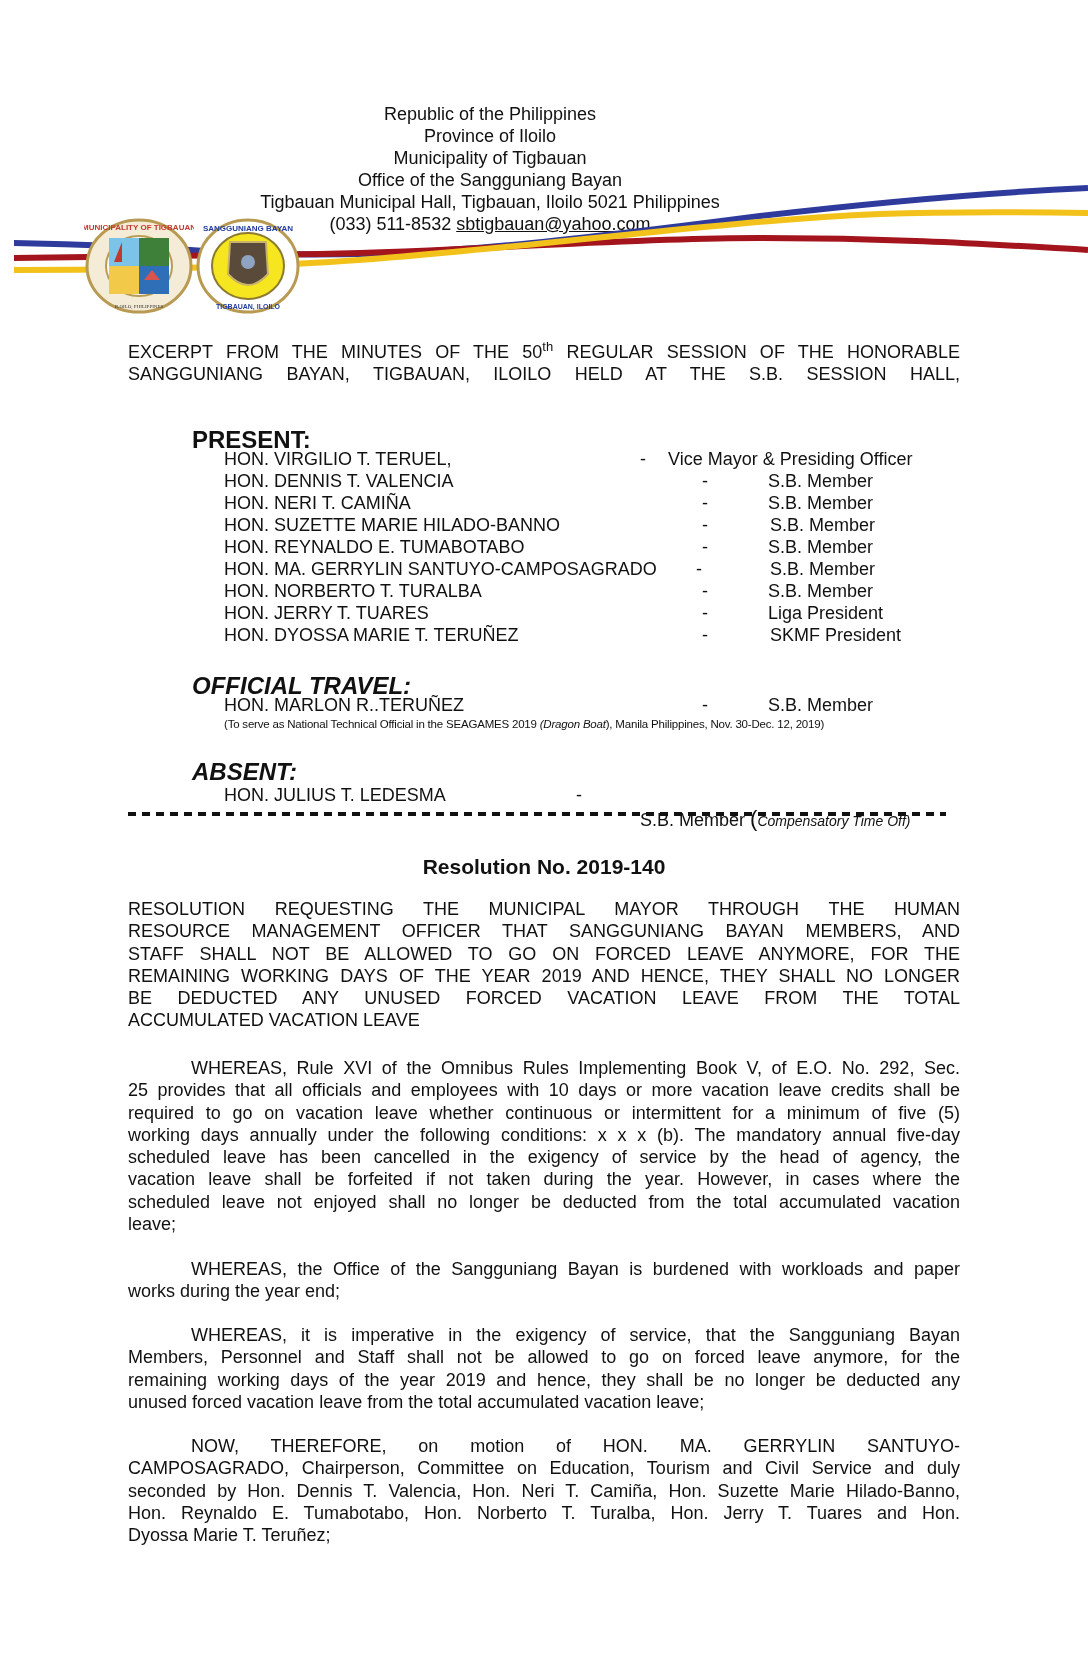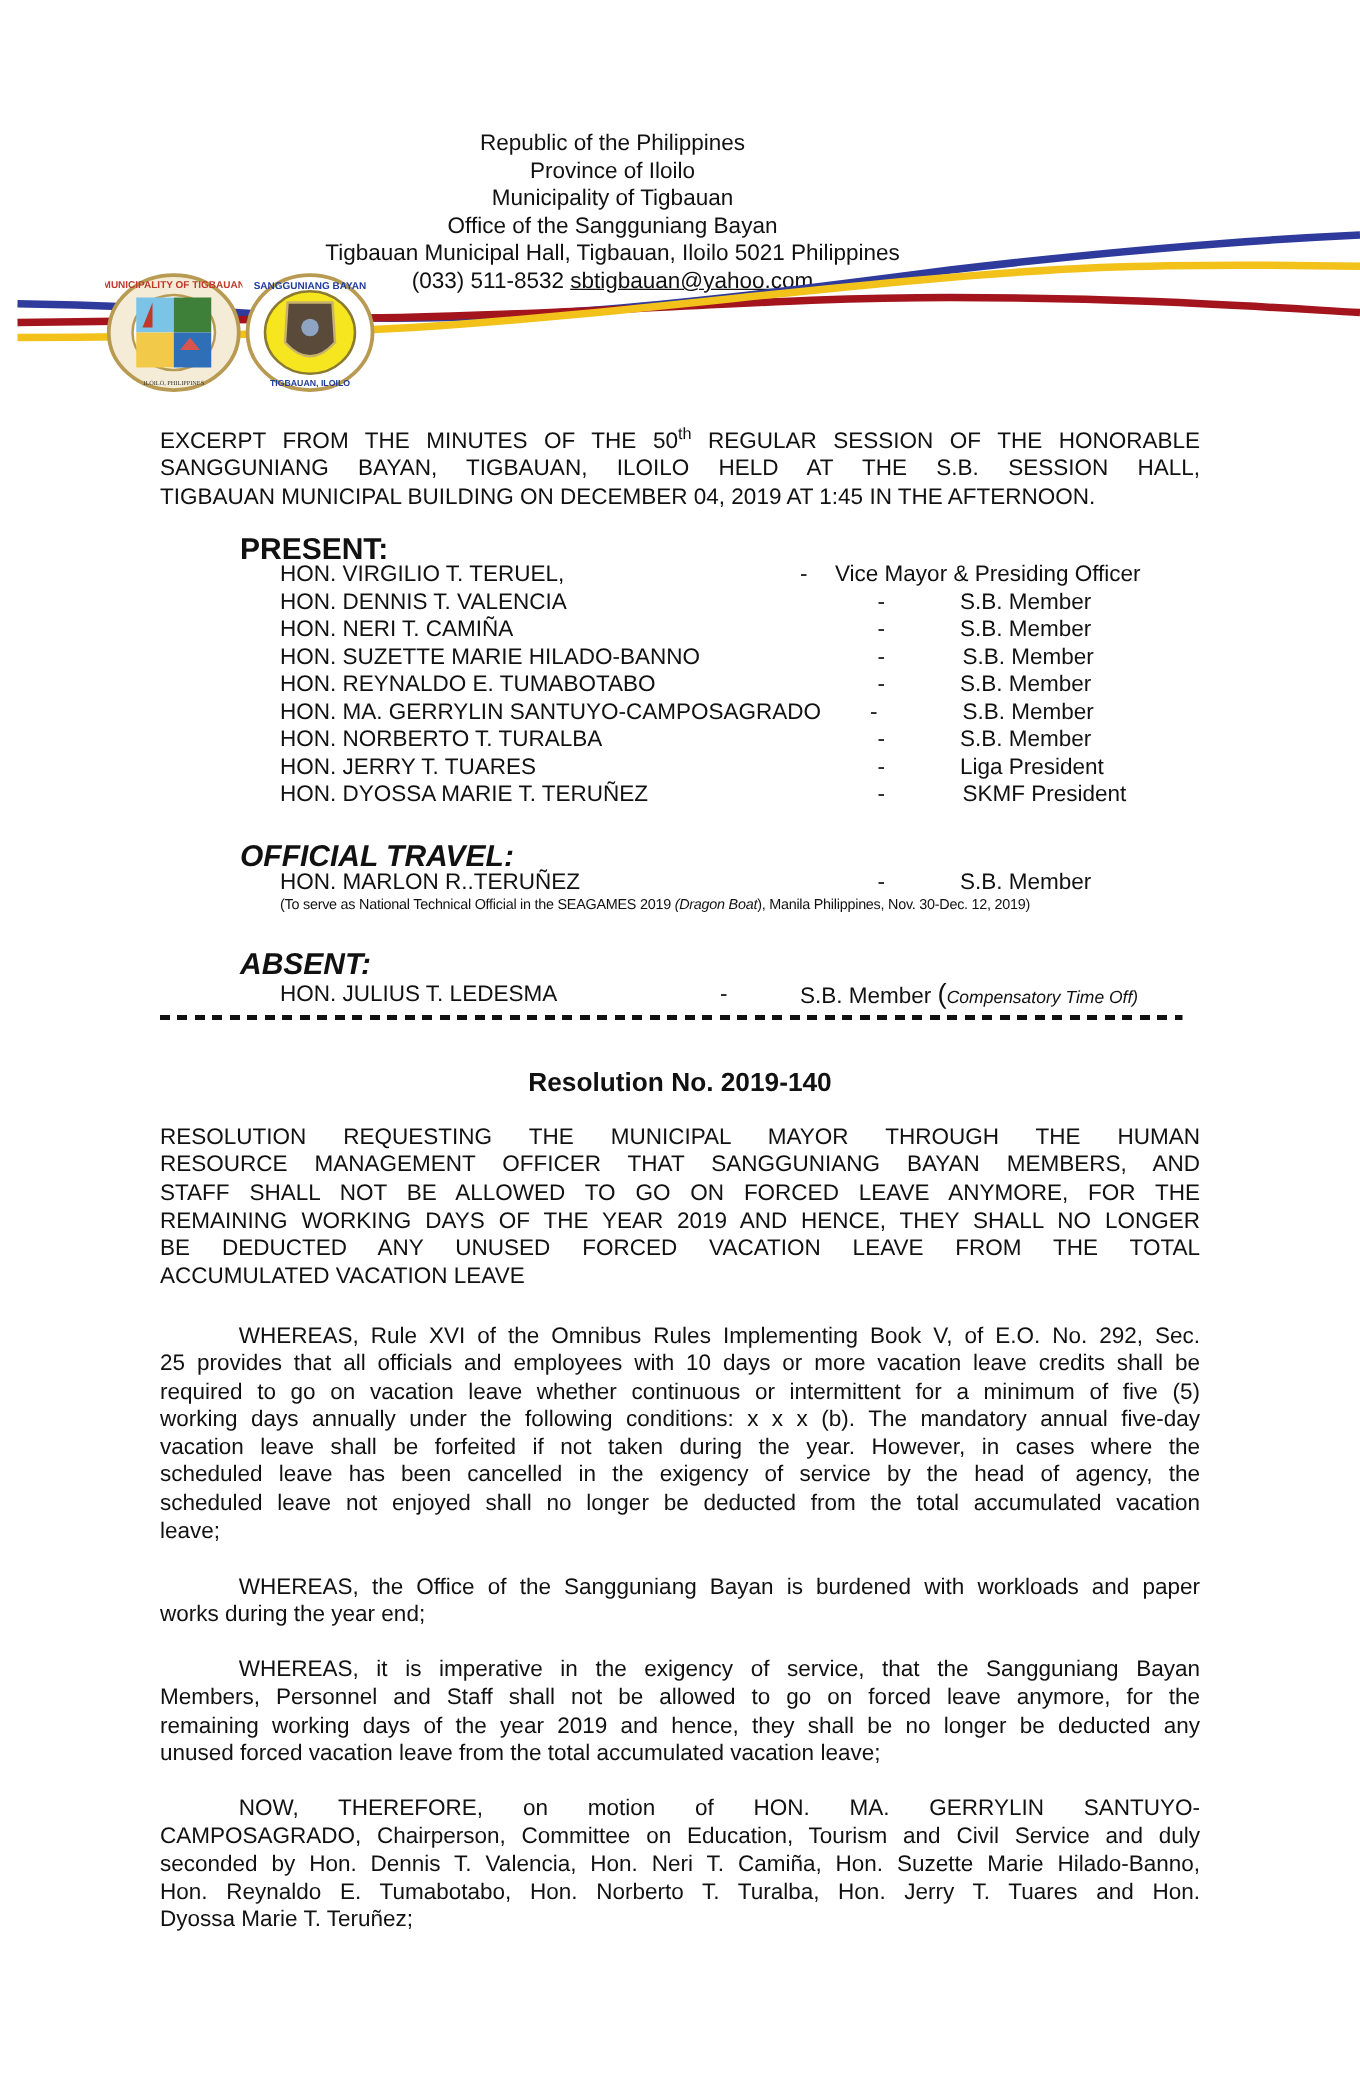--- a/index.html
+++ b/index.html
@@ -69,21 +69,20 @@
       <circle cx="52" cy="44" r="7" fill="#8fa3c2"></circle>
       <text x="52" y="13" font-size="8" text-anchor="middle" fill="#1f3c9e" font-family="Liberation Sans, sans-serif" font-weight="bold">SANGGUNIANG BAYAN</text>
       <text x="52" y="91" font-size="7" text-anchor="middle" fill="#1f3c9e" font-family="Liberation Sans, sans-serif" font-weight="bold">TIGBAUAN, ILOILO</text>
     </svg>
   </div>
 </div>
 
 <div class="p" style="top:336px;">
   <span class="line"><span>EXCERPT FROM THE MINUTES OF THE 50</span><sup style="font-size:13px;">th</sup><span> REGULAR SESSION OF THE HONORABLE</span></span>
   <span class="line">SANGGUNIANG  BAYAN, TIGBAUAN, ILOILO HELD AT THE S.B. SESSION HALL,</span>
-  <span class="line last">TIGBAUAN MUNICIPAL BUILDING ON DECEMBER 04, 2019 AT 1:45 IN THE AFTERNOON.</span>
 </div>
 
 <div class="heading" style="top:426px;">PRESENT:</div>
 <div>
   <div class="row" style="top:448px; left:224px; width:720px;">
     <span class="name">HON. VIRGILIO T. TERUEL,</span>
     <span class="dash" style="left:416px;">-</span>
     <span class="role" style="left:444px;">Vice Mayor &amp; Presiding Officer</span>
   </div>
   <div class="row" style="top:470px; left:224px; width:720px;">
@@ -135,21 +134,21 @@
   <span class="role" style="left:544px;">S.B. Member</span>
 </div>
 <div class="note" style="top:718px;">
   <span>(To serve as National Technical Official in the SEAGAMES 2019 </span><i>(Dragon Boat</i><span>), Manila Philippines, Nov. 30-Dec. 12, 2019)</span>
 </div>
 
 <div class="heading ital" style="top:758px;">ABSENT:</div>
 <div class="row" style="top:784px; left:224px; width:740px;">
   <span class="name">HON. JULIUS T. LEDESMA</span>
   <span class="dash" style="left:352px;">-</span>
-  <span class="role" style="left:416px;">
+  <span class="role" style="left:416px;margin-top:24px;">
     <span>S.B. Member</span>
     <span class="big-paren">(</span><span class="small-ital">Compensatory Time Off)</span>
   </span>
 </div>
 
 <div class="dashes"></div>
 
 <div class="title" style="top:855px;">Resolution No. 2019-140</div>
 
 <div class="p" style="top:898px;">
@@ -159,22 +158,22 @@
   <span class="line">REMAINING WORKING DAYS OF THE YEAR 2019 AND HENCE, THEY SHALL NO LONGER</span>
   <span class="line">BE DEDUCTED ANY UNUSED FORCED VACATION LEAVE FROM THE TOTAL</span>
   <span class="line last">ACCUMULATED VACATION LEAVE</span>
 </div>
 
 <div class="p" style="top:1057px;">
   <span class="line"><span class="indent"></span><span>WHEREAS, Rule XVI of the Omnibus Rules Implementing Book V, of E.O. No. 292, Sec.</span></span>
   <span class="line">25 provides that all officials and employees with 10 days or more vacation leave credits shall be</span>
   <span class="line">required to go on vacation leave whether continuous or intermittent for a minimum of five (5)</span>
   <span class="line">working days  annually under the following conditions: x x x (b). The mandatory annual five-day</span>
+  <span class="line">scheduled leave has been cancelled in the exigency of service by the head of agency, the</span>
   <span class="line">vacation leave shall be forfeited if not taken during the year.  However, in cases where the</span>
-  <span class="line">scheduled leave has been cancelled in the exigency of service by the head of agency, the</span>
   <span class="line">scheduled leave not enjoyed shall no longer be deducted from the total accumulated vacation</span>
   <span class="line last">leave;</span>
 </div>
 
 <div class="p" style="top:1258px;">
   <span class="line"><span class="indent"></span><span>WHEREAS, the Office of the Sangguniang Bayan is burdened with workloads and paper</span></span>
   <span class="line last">works during the year end;</span>
 </div>
 
 <div class="p" style="top:1324px;">

